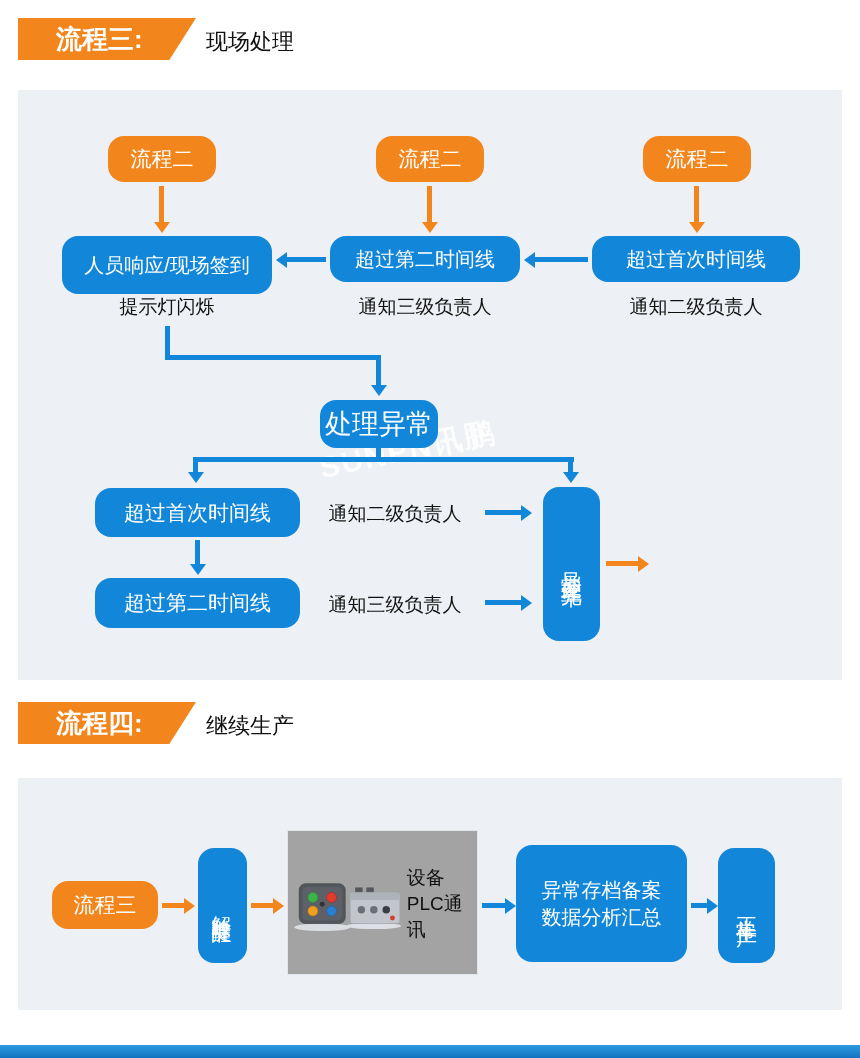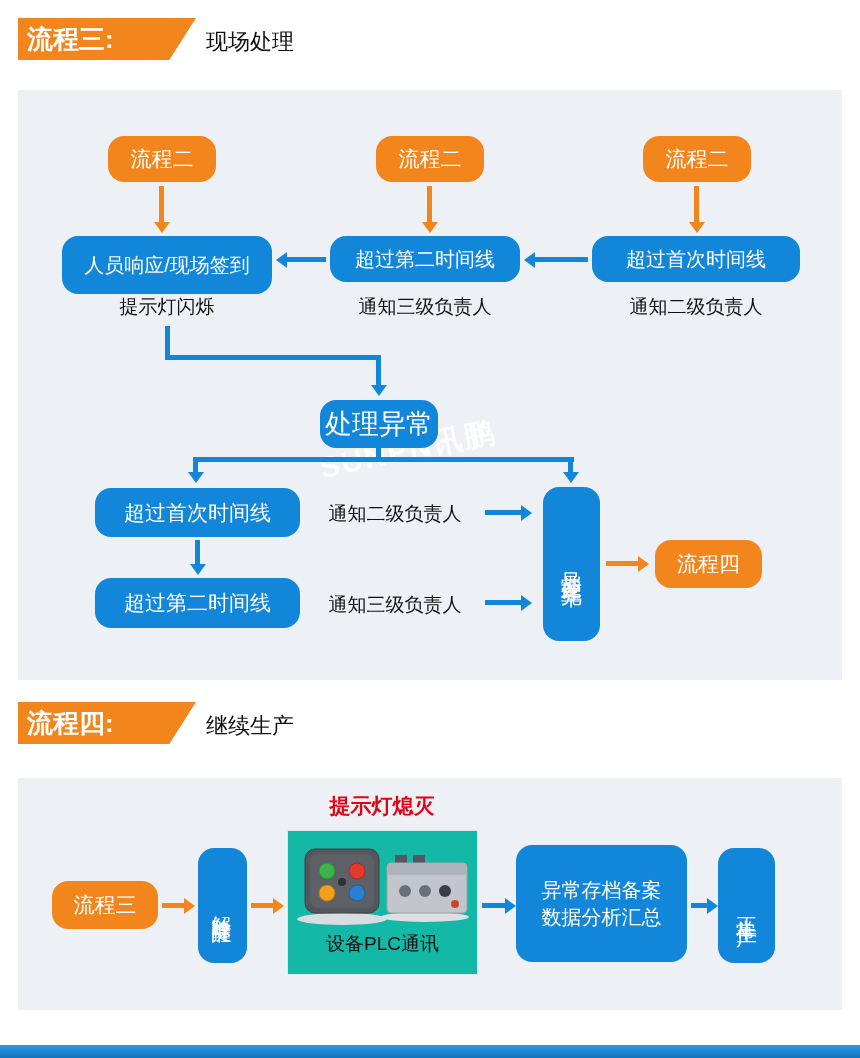--- a/index.html
+++ b/index.html
@@ -5,21 +5,21 @@
   html,body{margin:0;padding:0;background:#fff;}
   .page{position:relative;width:860px;height:1058px;background:#fff;overflow:hidden;
         font-family:"Liberation Sans","DejaVu Sans",sans-serif;color:#111;}
 
   
   .sec-header{position:absolute;left:18px;height:43px;width:700px;}
   .banner{position:absolute;left:0;top:0;width:178px;height:42px;
           background:var(--orange,#f2861d);
           clip-path:polygon(0 0,100% 0,85% 100%,0 100%);
           color:#fff;font-size:26px;font-weight:700;display:flex;align-items:center;
-          padding-left:9px;box-sizing:border-box;}
+          padding-left:38px;box-sizing:border-box;}
   .sec-title{position:absolute;left:188px;top:9px;font-size:22px;font-weight:400;color:#111;}
 
   
   .panel{position:absolute;left:18px;width:824px;background:var(--panel-bg,#edf0f4);}
 
   
   .box{position:absolute;display:flex;align-items:center;justify-content:center;
        color:#fff;border-radius:16px;white-space:nowrap;}
   .box.orange{background:var(--orange,#f2861d);font-size:21px;}
   .box.blue{background:var(--blue,#1287d9);font-size:20px;}
@@ -40,22 +40,22 @@
       border-top:8px solid transparent;border-bottom:8px solid transparent;border-right:11px solid currentColor;}
   .arr.down::after{content:"";position:absolute;top:100%;left:50%;transform:translateX(-50%);
       border-left:8px solid transparent;border-right:8px solid transparent;border-top:11px solid currentColor;}
   .o{color:var(--orange,#f2861d);}
   .b{color:var(--blue,#1287d9);}
 
   .watermark{position:absolute;color:rgba(255,255,255,.85);font-size:30px;font-weight:700;
       transform:rotate(-12deg);letter-spacing:2px;pointer-events:none;}
 
   
-  .device-card{position:absolute;background:#14b8a6;border:1px solid #e2e5ea;box-sizing:border-box;
-      display:flex;flex-direction:column;align-items:center;justify-content:flex-start;}
+  .device-card{position:absolute;background:#a3a3a3;border:1px solid #e2e5ea;box-sizing:border-box;
+      display:flex;align-items:center;justify-content:flex-start;}
   .device-caption{font-size:19px;color:#111;margin-top:2px;font-weight:500;}
 
   .footer{position:absolute;left:0;bottom:0;width:860px;height:13px;
       background:linear-gradient(180deg,#2f9be0,#1173c0);}
 </style>
 </head>
 <body>
 
 <div class="page">
 
@@ -106,35 +106,33 @@
 
     <div class="arr down b" style="left:177px;top:450px;width:5px;height:24px"></div>
 
     <div class="box blue" style="left:77px;top:488px;width:205px;height:50px;font-size:21px">超过第二时间线</div>
     <div class="cap" style="left:292px;top:502px;width:170px">通知三级负责人</div>
     <div class="arr right b" style="left:467px;top:510px;width:36px;height:5px"></div>
 
     <div class="box blue vert" style="left:525px;top:397px;width:57px;height:154px">异常处理完毕</div>
 
     <div class="arr right o" style="left:588px;top:471px;width:32px;height:5px"></div>
-    <div class="box orange" style="left:637px;top:450px;width:107px;height:48px">流程四</div>
   </div>
 
   <div class="sec-header" style="top:702px">
     <div class="banner">
       <span>流程四:</span>
     </div>
     <div class="sec-title">继续生产</div>
   </div>
 
   <div class="panel" style="top:778px;height:232px">
 
     <div class="watermark" style="left:300px;top:100px;font-size:24px">SUNPN讯鹏</div>
 
-    <div class="red-cap" style="left:264px;top:14px;width:200px">提示灯熄灭</div>
 
     <div class="box orange" style="left:34px;top:103px;width:106px;height:48px">流程三</div>
 
     <div class="arr right o" style="left:144px;top:125px;width:22px;height:5px"></div>
 
     <div class="box blue vert" style="left:180px;top:70px;width:49px;height:115px;font-size:20px">解除提醒</div>
 
     <div class="arr right o" style="left:233px;top:125px;width:22px;height:5px"></div>
 
     <div class="device-card" style="left:269px;top:52px;width:191px;height:145px">

